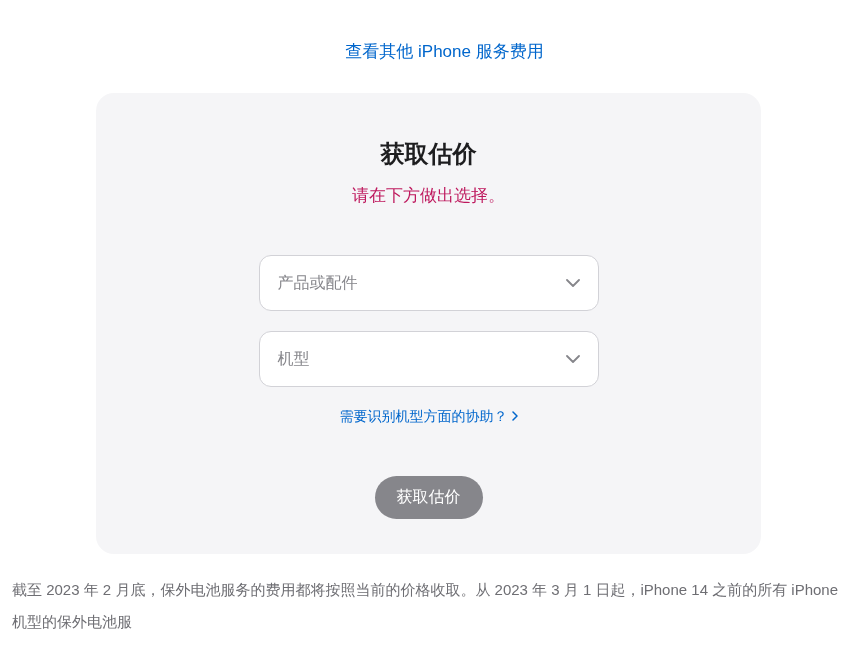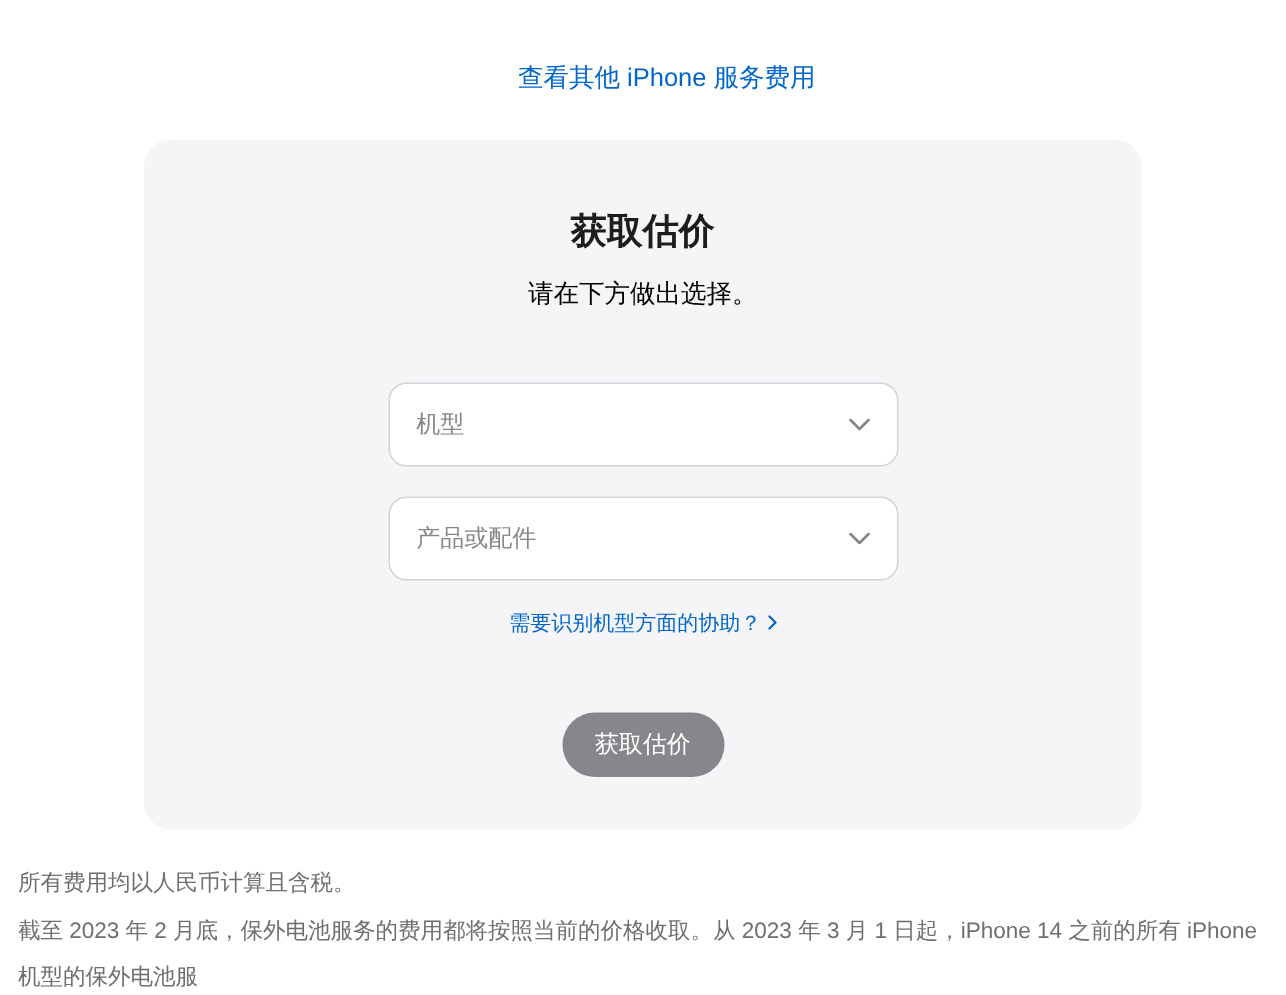--- a/index.html
+++ b/index.html
@@ -34,21 +34,21 @@
       text-align: center;
     }
     .card-title {
       font-size: 24px;
       font-weight: 600;
       color: #1d1d1f;
       margin-bottom: 14px;
     }
     .card-subtitle {
       font-size: 17px;
-      color: #000000;
+      color: #be185d;
       margin-bottom: 48px;
     }
     .select-box {
       position: relative;
       width: 340px;
       margin: 0 auto 20px;
       background: #ffffff;
       border: 1px solid #d2d2d7;
       border-radius: 12px;
       height: 56px;
@@ -109,47 +109,46 @@
 
 <div class="top-link">
   <a href="#">查看其他 iPhone 服务费用</a>
 </div>
 
 <div class="card">
   <h2 class="card-title">获取估价</h2>
   <p class="card-subtitle">请在下方做出选择。</p>
 
   <div class="select-box">
-    <span class="placeholder">机型</span>
+    <span class="placeholder">产品或配件</span>
     <span class="chevron">
       <svg width="14" height="8" viewBox="0 0 14 8" fill="none">
           <path d="M1 1L7 7L13 1" stroke="#86868b" stroke-width="1.8" stroke-linecap="round" stroke-linejoin="round"></path>
         </svg>
     </span>
   </div>
 
   <div class="select-box">
-    <span class="placeholder">产品或配件</span>
+    <span class="placeholder">机型</span>
     <span class="chevron">
       <svg width="14" height="8" viewBox="0 0 14 8" fill="none">
           <path d="M1 1L7 7L13 1" stroke="#86868b" stroke-width="1.8" stroke-linecap="round" stroke-linejoin="round"></path>
         </svg>
     </span>
   </div>
 
   <div class="help-link">
     <a href="#">
       <span>需要识别机型方面的协助？</span><span class="chev-right"><svg width="6" height="10" viewBox="0 0 6 10" fill="none" style="display:inline">
             <path d="M1 1L5 5L1 9" stroke="#0066cc" stroke-width="1.5" stroke-linecap="round" stroke-linejoin="round"></path>
           </svg></span>
     </a>
   </div>
 
   <button class="submit-btn">获取估价</button>
 </div>
 
 <div class="footer-text">
-  <p>所有费用均以人民币计算且含税。</p>
   <p>
     <span>截至 2023 年 2 月底，保外电池服务的费用都将按照当前的价格收取。从 2023 年 3 月 1 日起，iPhone 14 之前的所有 iPhone 机型的保外电池服</span><br>
     
   </p>
 </div>
 
 </body></html>

